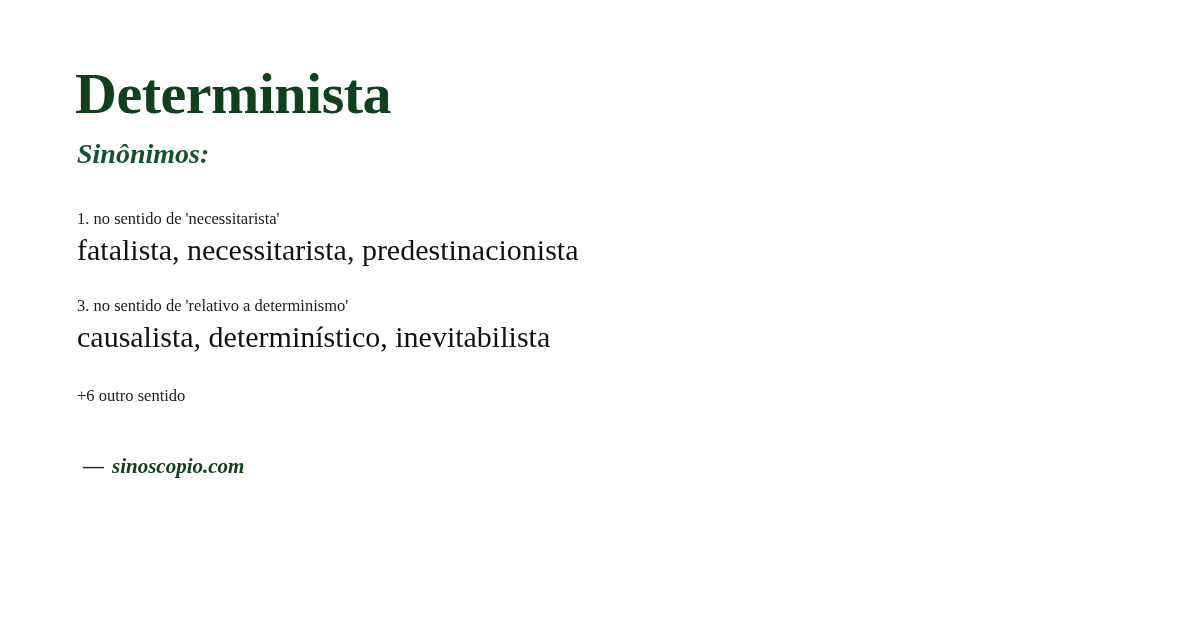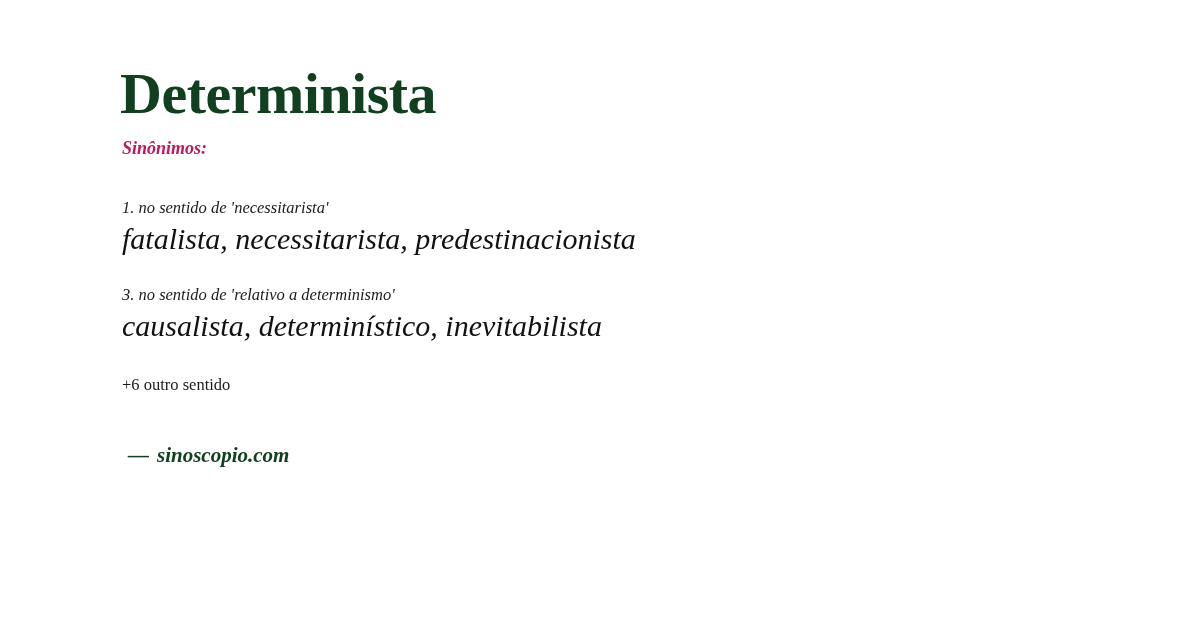--- a/index.html
+++ b/index.html
@@ -11,43 +11,42 @@
     height: 628px;
     background: #ffffff;
     font-family: "Liberation Serif", serif;
     overflow: hidden;
   }
   .card {
     position: relative;
     width: 1200px;
     height: 628px;
     box-sizing: border-box;
-    padding: 52px 140px 0 120px;
+    padding: 52px 140px 0 75px;
   }
   .word-title {
     font-family: "Liberation Serif", serif;
     font-weight: bold;
     font-size: 58px;
     line-height: 1.1;
     color: #11401f;
     letter-spacing: -0.5px;
     margin: 0;
     padding-top: 10px;
   }
   .subtitle {
     font-family: "Liberation Serif", serif;
     font-style: italic;
     font-weight: bold;
-    font-size: 18px;
-    color: #be185d;
+    font-size: 28px;
+    color: #14532d;
     margin: 12px 0 12px 2px;
   }
   .senses {
     margin-top: 38px;
-    font-style: italic;
   }
   .sense {
     margin-bottom: 26px;
   }
   .sense-label {
     font-family: "Liberation Serif", serif;
     font-size: 16.5px;
     color: #1b1b1b;
     margin: 0 0 2px 2px;
     line-height: 1.3;

